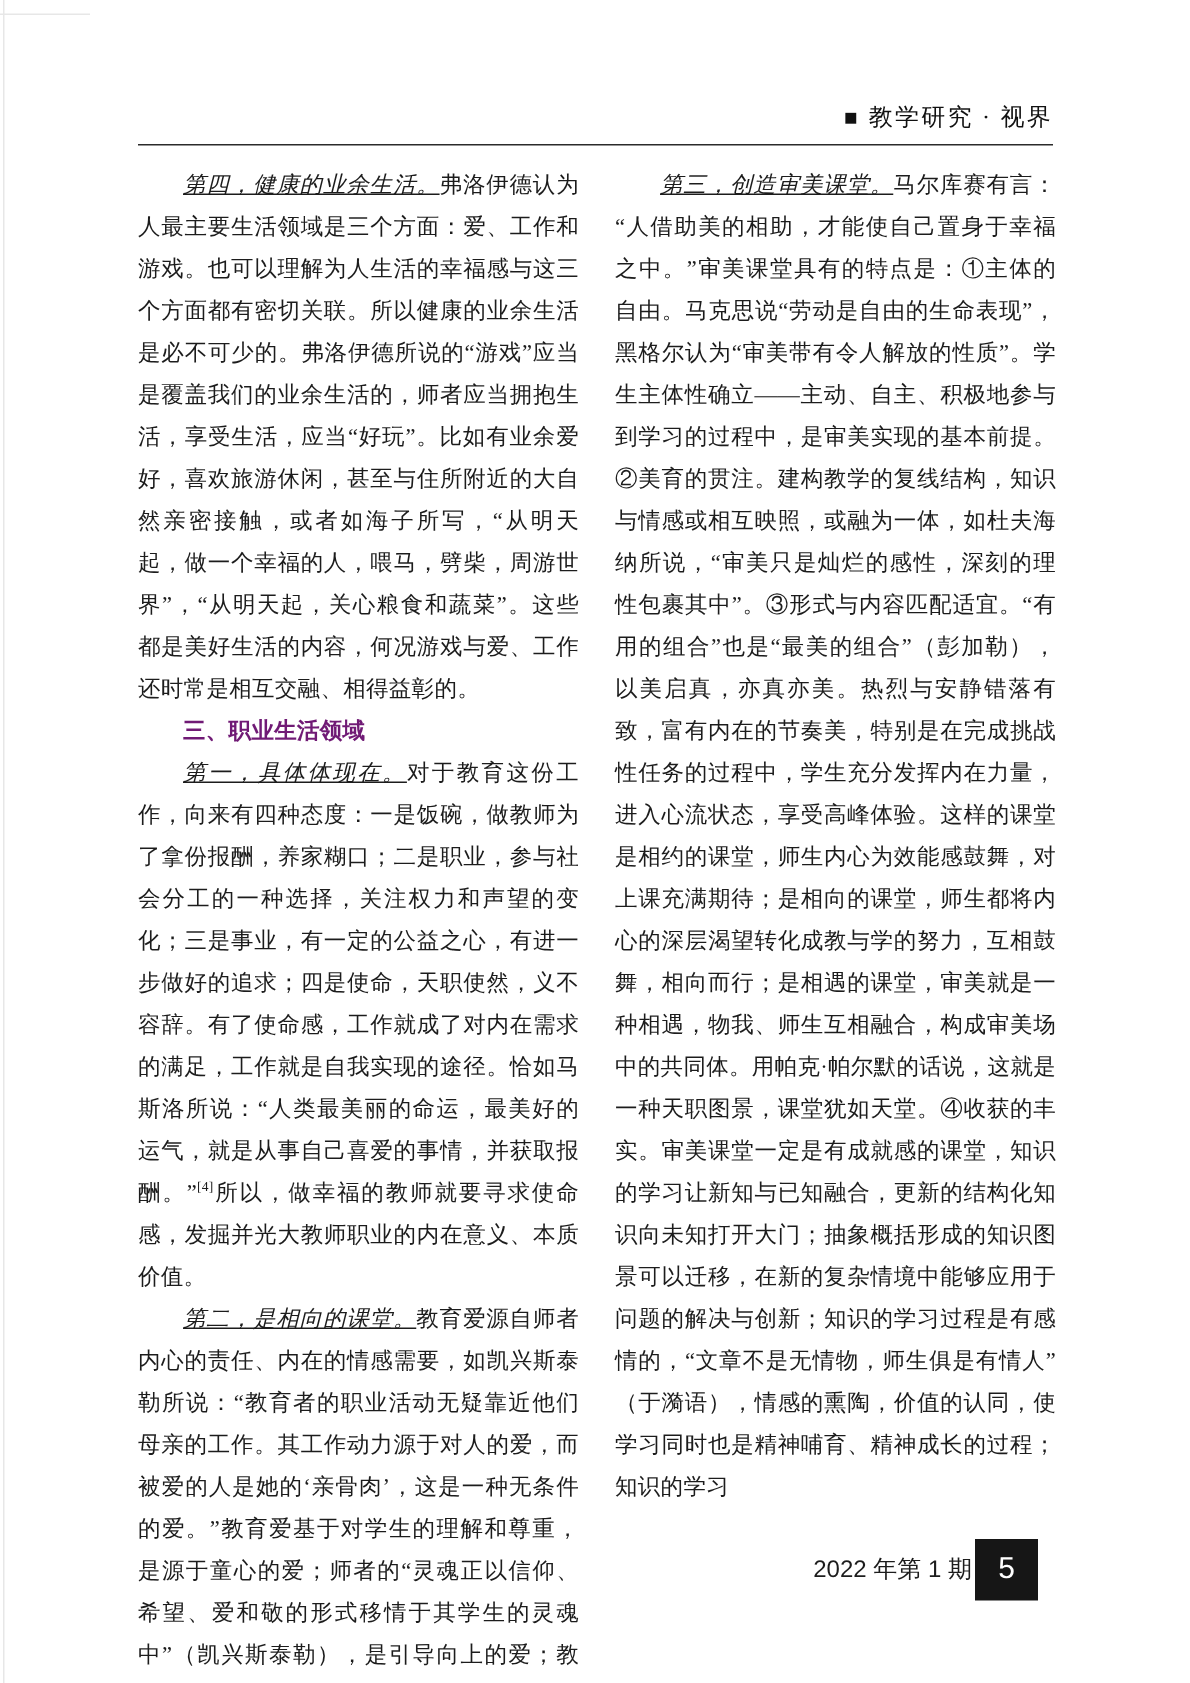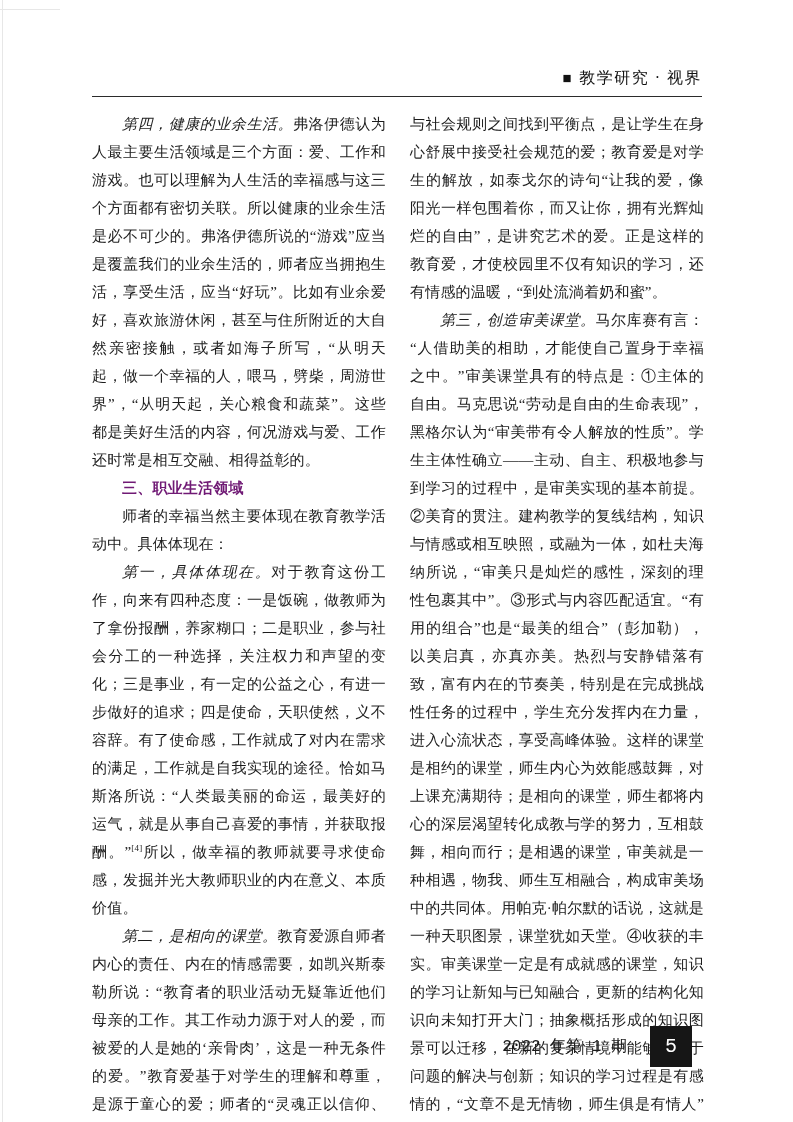--- a/index.html
+++ b/index.html
@@ -30,32 +30,32 @@
     display:flex; gap:24px;
   }
   .col {
     width:294px;
     text-align:justify;
     font-size:15px; line-height:28px; letter-spacing:0.2px;
   }
   .col p { margin:0; padding:0; }
   .indent   { text-indent:2em; }
   .noindent { text-indent:0; }
-  .lead { font-style:italic; }            
+  .lead { font-style:italic;text-decoration:underline; }            
   .section-heading {
     margin:0; text-indent:2em;
     font-family:"Liberation Sans","DejaVu Sans",sans-serif;
     font-weight:bold; font-size:15px; line-height:28px; color:#701a75;
   }
   sup.ref { font-size:9px; line-height:0; vertical-align:super; }
 
   .footer {
     position:absolute; top:1026px; left:92px; width:600px;
-    display:flex; justify-content:flex-end; align-items:center; gap:23px;
-    font-family:Liberation Mono, monospace;
+    display:flex; justify-content:flex-end; align-items:center; gap:2px;
+    font-family:Liberation Sans, sans-serif;
     font-size:16px; color:#1c1c1c;
   }
   .pagenum {
     display:inline-flex; width:42px; height:41px;
     background:#161616; color:#ffffff;
     align-items:center; justify-content:center;
     font-size:20px;
   }
 </style>
 </head>
@@ -70,29 +70,27 @@
   </div>
   <div class="rule"></div>
 
   <div class="content">
 
     <div class="col">
       <p class="indent"><span class="lead">第四，健康的业余生活。</span><span>弗洛伊德认为人最主要生活领域是三个方面：爱、工作和游戏。也可以理解为人生活的幸福感与这三个方面都有密切关联。所以健康的业余生活是必不可少的。弗洛伊德所说的“游戏”应当是覆盖我们的业余生活的，师者应当拥抱生活，享受生活，应当“好玩”。比如有业余爱好，喜欢旅游休闲，甚至与住所附近的大自然亲密接触，或者如海子所写，“从明天起，做一个幸福的人，喂马，劈柴，周游世界”，“从明天起，关心粮食和蔬菜”。这些都是美好生活的内容，何况游戏与爱、工作还时常是相互交融、相得益彰的。</span></p>
 
       <div class="section-heading">三、职业生活领域</div>
 
-      <p class="indent"><span>师者的幸福当然主要体现在教育教学活动中。具体体现在：</span></p>
 
       <p class="indent"><span class="lead">第一，具体体现在。</span><span>对于教育这份工作，向来有四种态度：一是饭碗，做教师为了拿份报酬，养家糊口；二是职业，参与社会分工的一种选择，关注权力和声望的变化；三是事业，有一定的公益之心，有进一步做好的追求；四是使命，天职使然，义不容辞。有了使命感，工作就成了对内在需求的满足，工作就是自我实现的途径。恰如马斯洛所说：“人类最美丽的命运，最美好的运气，就是从事自己喜爱的事情，并获取报酬。”</span><sup class="ref">[4]</sup><span>所以，做幸福的教师就要寻求使命感，发掘并光大教师职业的内在意义、本质价值。</span></p>
 
       <p class="indent"><span class="lead">第二，是相向的课堂。</span><span>教育爱源自师者内心的责任、内在的情感需要，如凯兴斯泰勒所说：“教育者的职业活动无疑靠近他们母亲的工作。其工作动力源于对人的爱，而被爱的人是她的‘亲骨肉’，这是一种无条件的爱。”教育爱基于对学生的理解和尊重，是源于童心的爱；师者的“灵魂正以信仰、希望、爱和敬的形式移情于其学生的灵魂中”（凯兴斯泰勒），是引导向上的爱；教育爱引导学生在个性化</span></p>
     </div>
 
     <div class="col">
-      <p class="noindent"><span>与社会规则之间找到平衡点，是让学生在身心舒展中接受社会规范的爱；教育爱是对学生的解放，如泰戈尔的诗句“让我的爱，像阳光一样包围着你，而又让你，拥有光辉灿烂的自由”，是讲究艺术的爱。正是这样的教育爱，才使校园里不仅有知识的学习，还有情感的温暖，“到处流淌着奶和蜜”。</span></p>
 
       <p class="indent"><span class="lead">第三，创造审美课堂。</span><span>马尔库赛有言：“人借助美的相助，才能使自己置身于幸福之中。”审美课堂具有的特点是：①主体的自由。马克思说“劳动是自由的生命表现”，黑格尔认为“审美带有令人解放的性质”。学生主体性确立——主动、自主、积极地参与到学习的过程中，是审美实现的基本前提。②美育的贯注。建构教学的复线结构，知识与情感或相互映照，或融为一体，如杜夫海纳所说，“审美只是灿烂的感性，深刻的理性包裹其中”。③形式与内容匹配适宜。“有用的组合”也是“最美的组合”（彭加勒），以美启真，亦真亦美。热烈与安静错落有致，富有内在的节奏美，特别是在完成挑战性任务的过程中，学生充分发挥内在力量，进入心流状态，享受高峰体验。这样的课堂是相约的课堂，师生内心为效能感鼓舞，对上课充满期待；是相向的课堂，师生都将内心的深层渴望转化成教与学的努力，互相鼓舞，相向而行；是相遇的课堂，审美就是一种相遇，物我、师生互相融合，构成审美场中的共同体。用帕克·帕尔默的话说，这就是一种天职图景，课堂犹如天堂。④收获的丰实。审美课堂一定是有成就感的课堂，知识的学习让新知与已知融合，更新的结构化知识向未知打开大门；抽象概括形成的知识图景可以迁移，在新的复杂情境中能够应用于问题的解决与创新；知识的学习过程是有感情的，“文章不是无情物，师生俱是有情人”（于漪语），情感的熏陶，价值的认同，使学习同时也是精神哺育、精神成长的过程；知识的学习</span></p>
     </div>
 
   </div>
 
   <div class="footer">
     <span>2022 年第 1 期</span>
     <span class="pagenum">5</span>
   </div>

